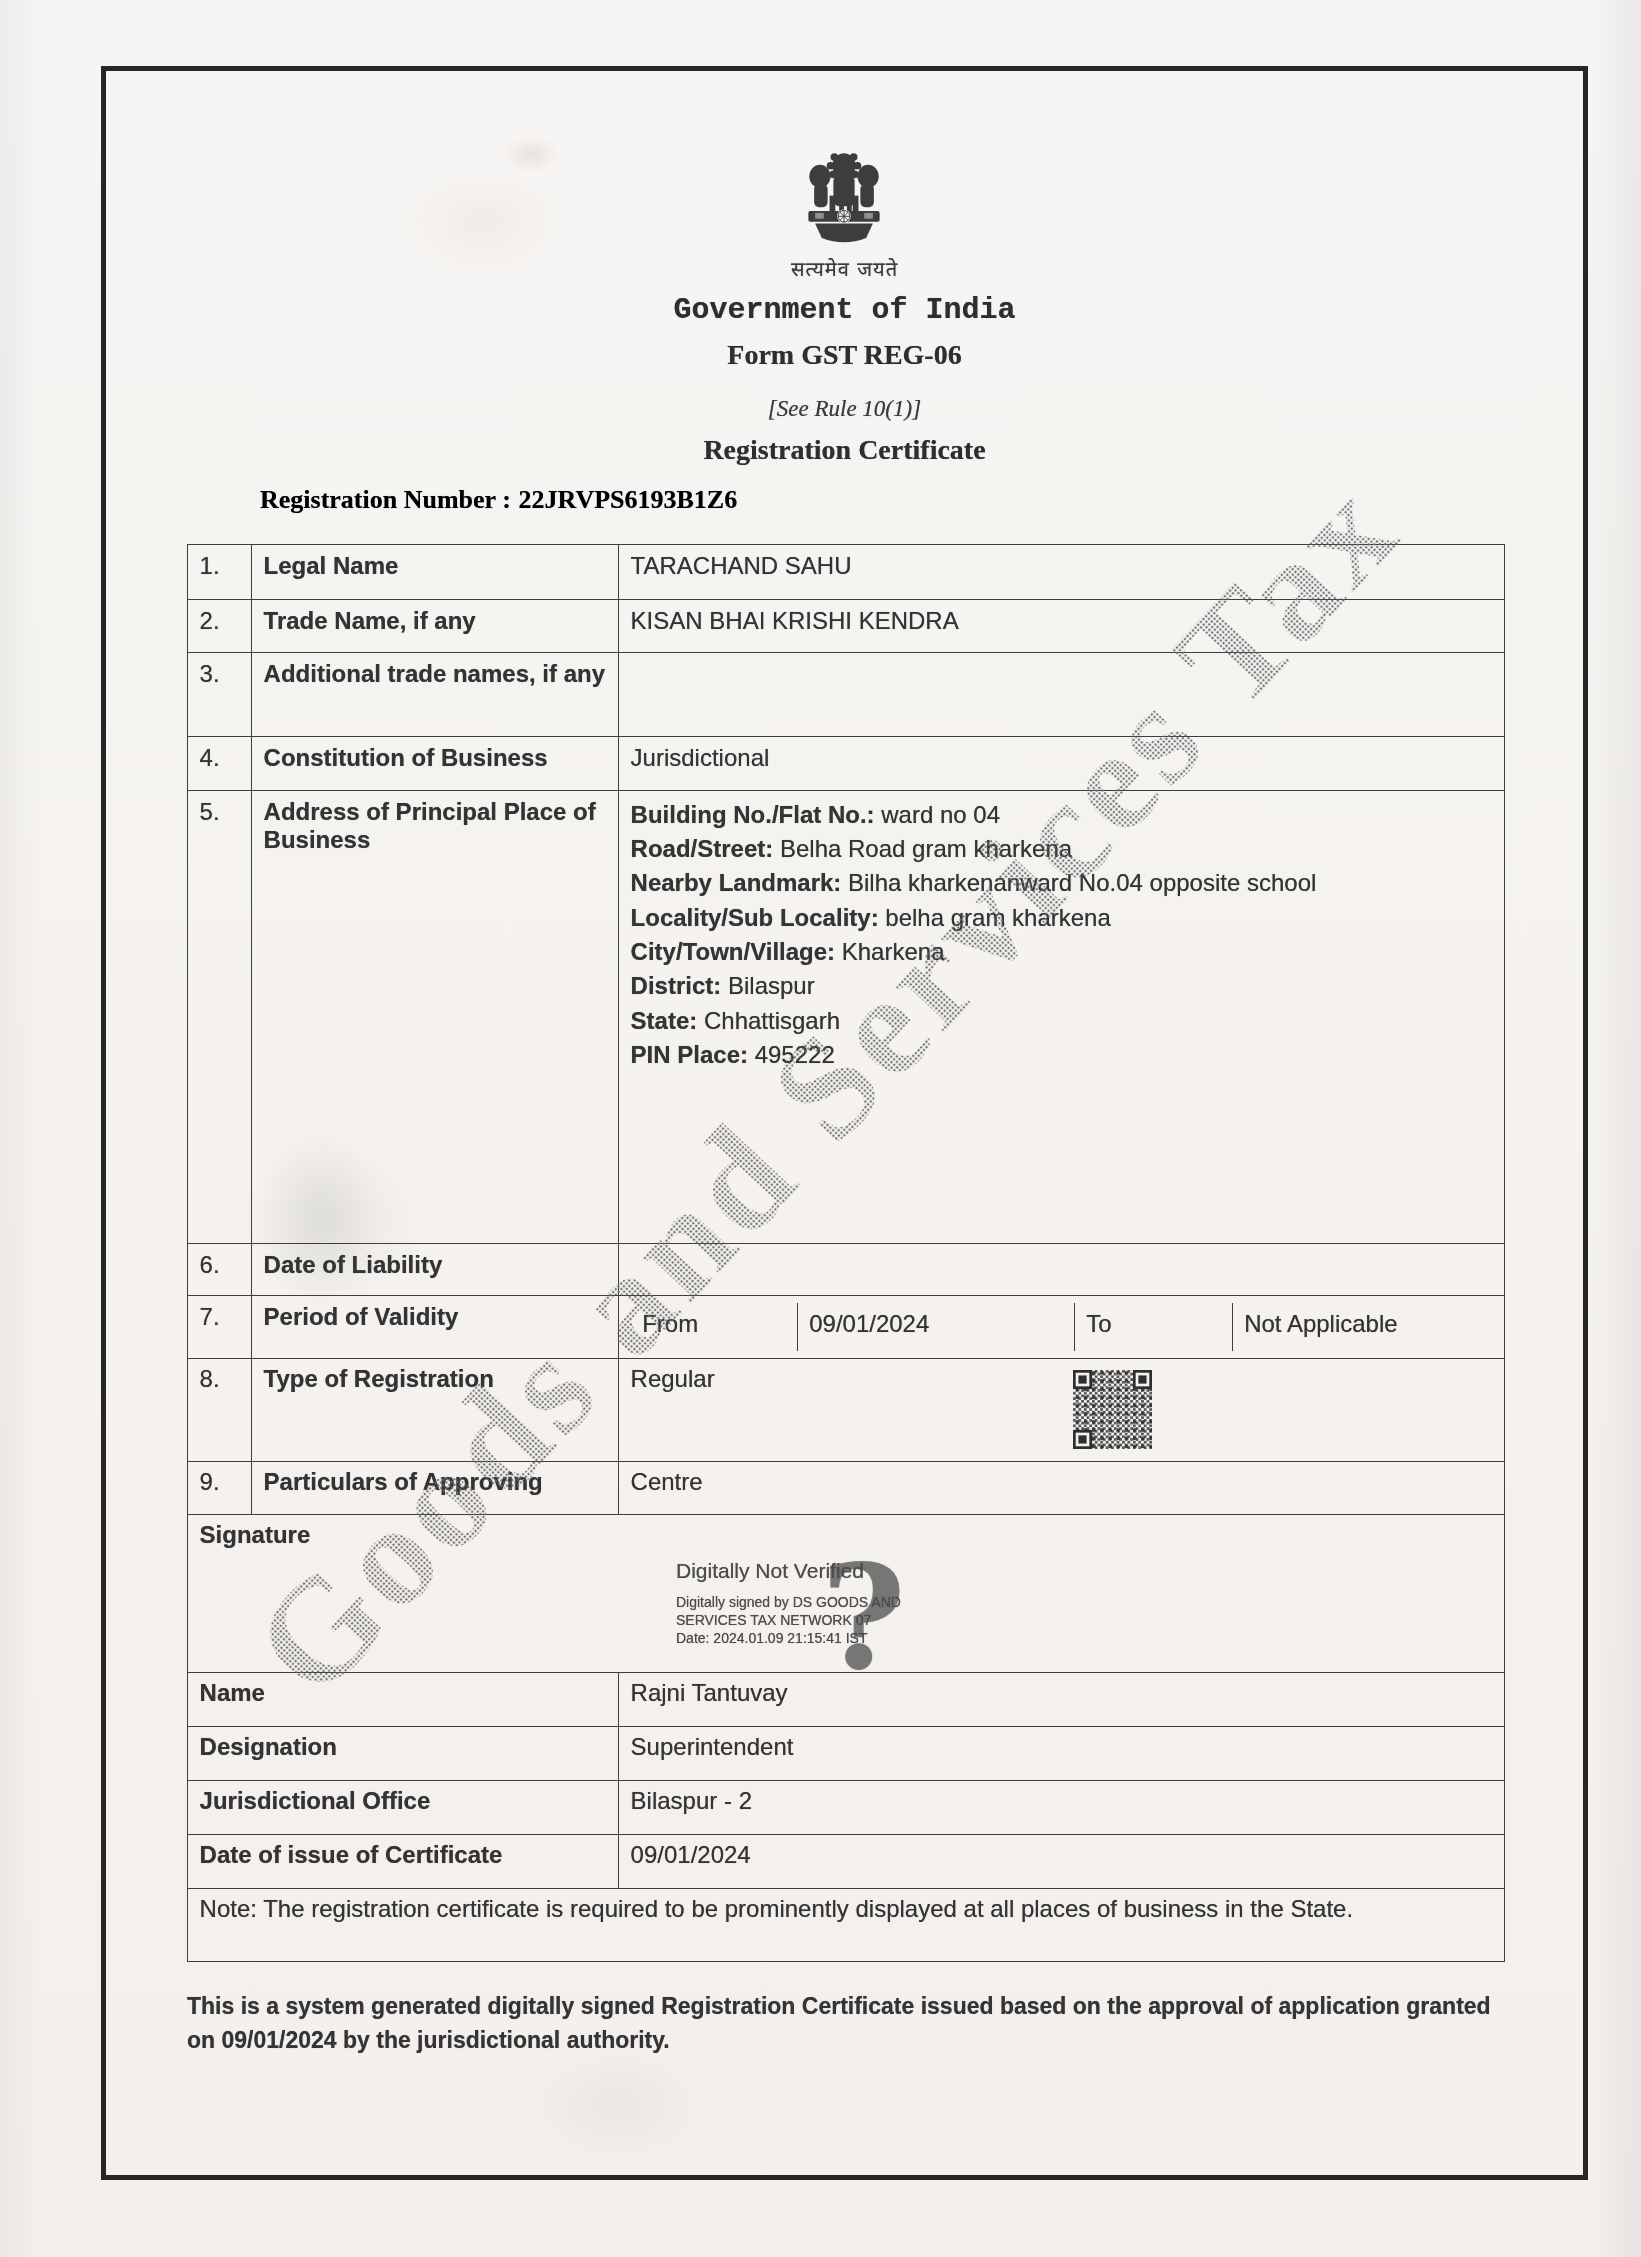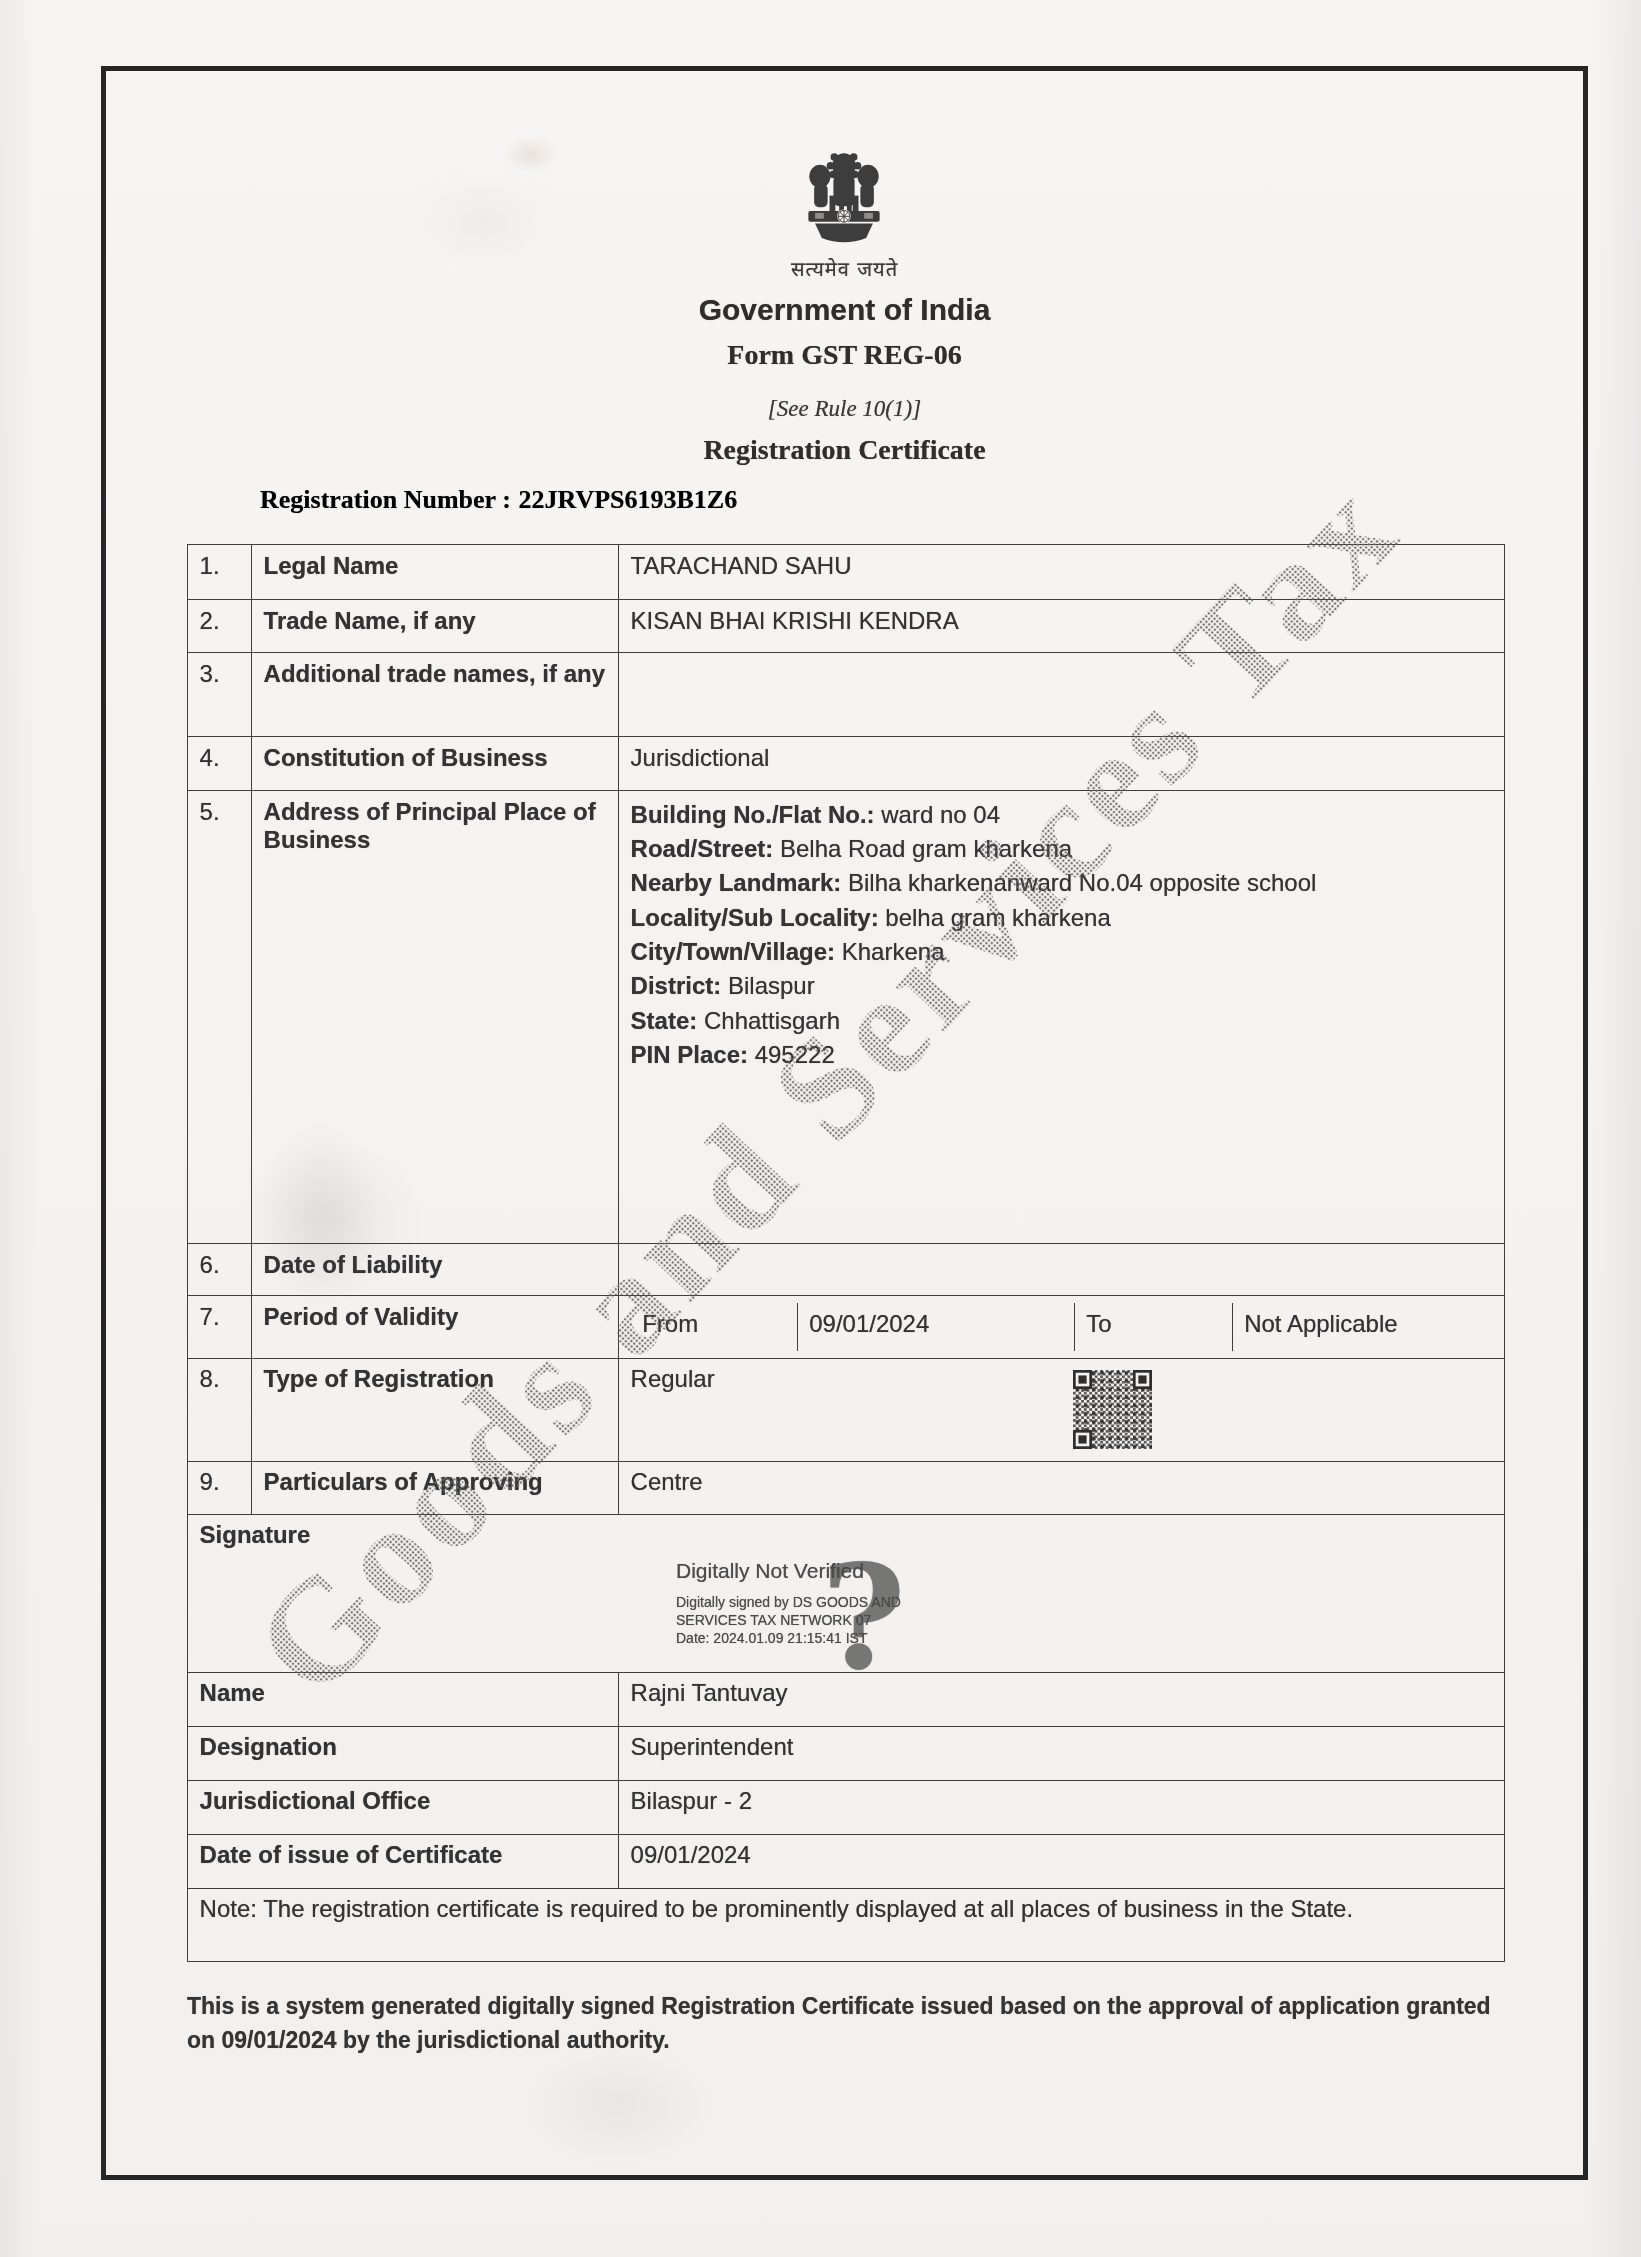--- a/index.html
+++ b/index.html
@@ -15,21 +15,21 @@
       linear-gradient(#f7f5f3,#f2efec);
   }
   .frame{
     position:absolute;left:101px;top:66px;width:1487px;height:2114px;
     border:5.8px solid #262626;box-sizing:border-box;
   }
   .ink{ text-shadow:0 0 0.7px rgba(45,45,45,0.65); }
   .header{ text-align:center;padding-top:79px; }
   .emblem-wrap{ display:inline-block; }
   .motto{ font-family:"DejaVu Sans",sans-serif;font-size:20px;color:#3c3c3c;margin-top:3.9px;letter-spacing:1px; }
-  .gov-title{ font-family:Liberation Sans, sans-serif;font-weight:bold;font-size:30px;color:#2e2e2e;margin-top:11.6px; }
+  .gov-title{ font-family:Liberation Mono, monospace;font-weight:bold;font-size:30px;color:#2e2e2e;margin-top:11.6px; }
   .form-title{ font-family:"Liberation Serif",serif;font-weight:bold;font-size:28px;color:#2e2e2e;margin-top:11.6px; }
   .rule-ref{ font-family:"Liberation Serif",serif;font-style:italic;font-size:23px;color:#3a3a3a;margin-top:25px; }
   .cert-title{ font-family:"Liberation Serif",serif;font-weight:bold;font-size:28px;color:#2e2e2e;margin-top:11.6px; }
   .reg-line{
     font-family:"Liberation Serif",serif;font-weight:bold;font-size:26px;color:#000000;
     margin:19.3px 0 0 154px;
   }
   .reg-line .num{ margin-left:7.7px; }
 
   table.cert{ border-collapse:collapse;width:1318px;margin:29px 0 0 81px;table-layout:fixed; }

